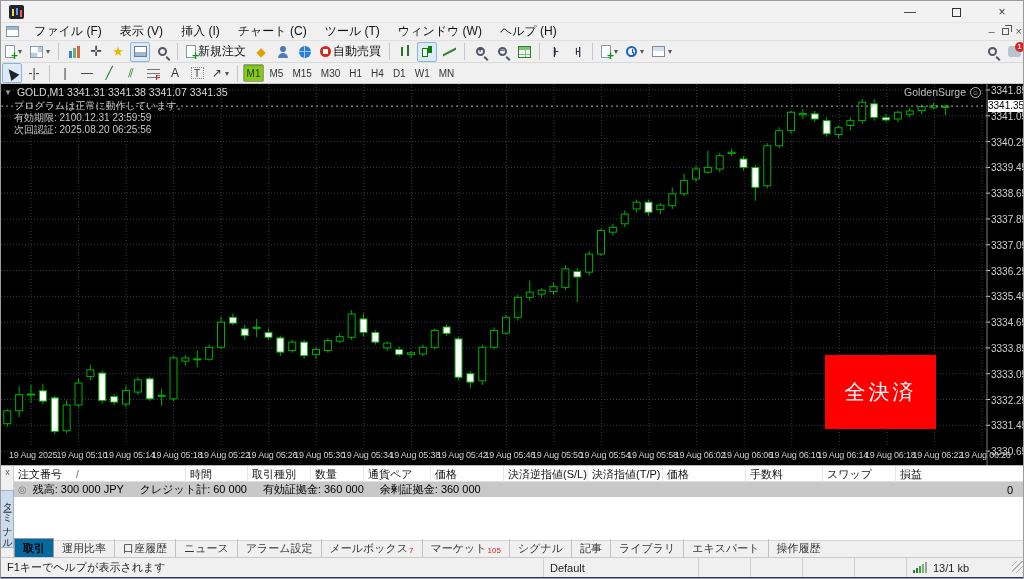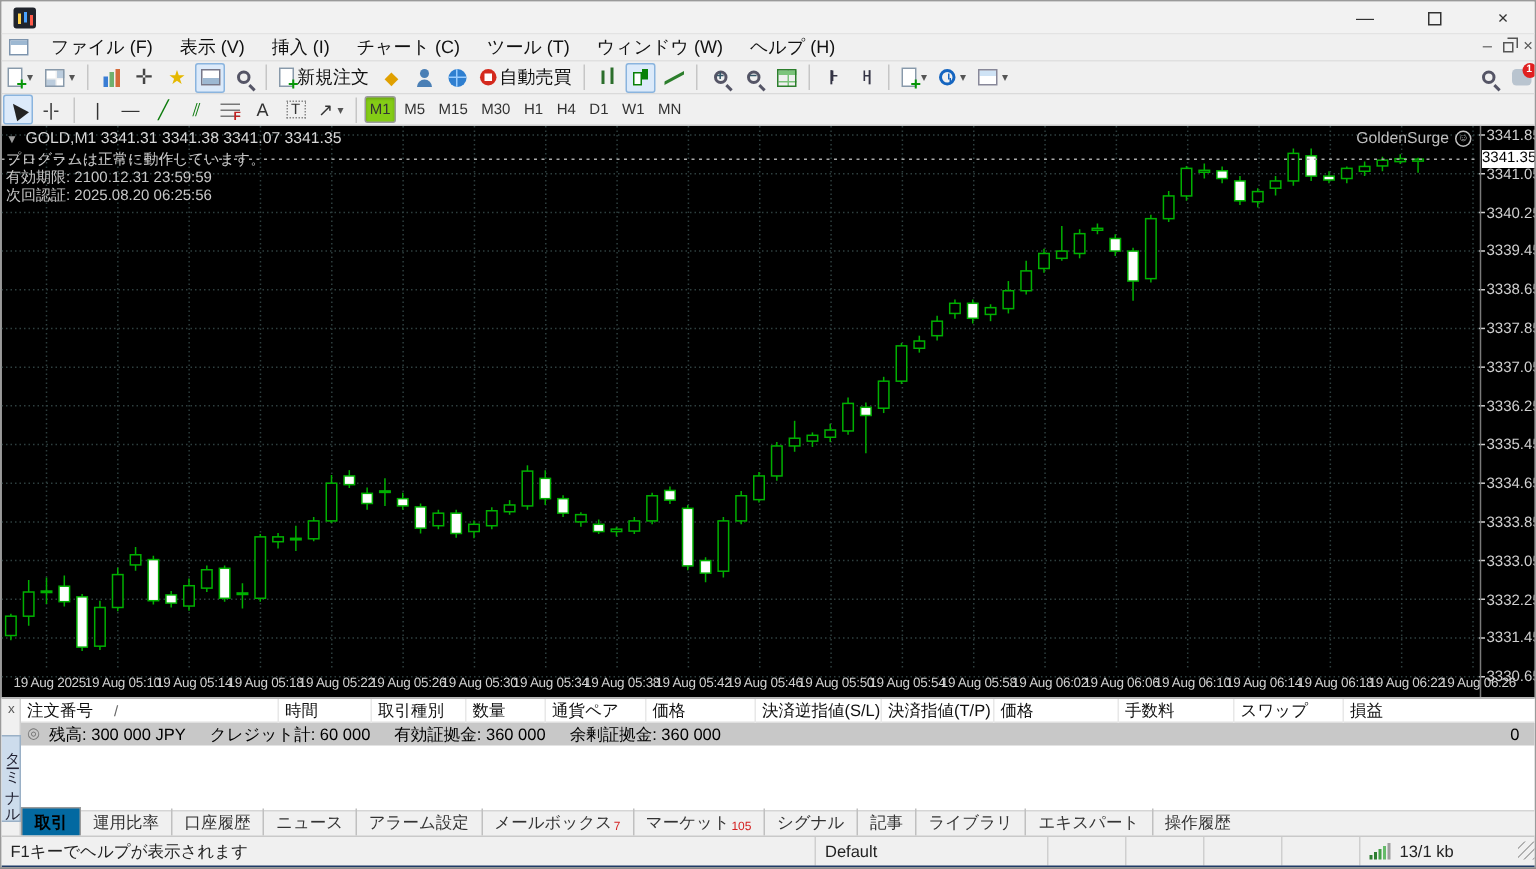--- a/index.html
+++ b/index.html
@@ -84,21 +84,21 @@
   .i-fib{width:13px;height:11px;background:
      linear-gradient(#777 0 0) 0 1px/13px 1px,linear-gradient(#777 0 0) 0 5px/13px 1px,linear-gradient(#777 0 0) 0 9px/13px 1px;background-repeat:no-repeat;position:relative;}
   .i-fib::after{content:"F";position:absolute;right:-1px;bottom:-3px;color:#c02020;font-size:8px;font-weight:bold;}
   .i-labelT{width:13px;height:12px;border:1px dotted #888;font-size:10px;line-height:11px;text-align:center;color:#333;}
 
   
   #chart{position:absolute;left:0;top:83px;width:1024px;height:381px;background:#000;}
   #chart-svg{position:absolute;left:0;top:0;}
   .overlay-sym{position:absolute;left:3px;top:2px;font-size:10.5px;color:#d8d8d8;display:flex;gap:5px;align-items:center;}
   .oct-arrow{color:#9a9a9a;font-size:8px;}
-  .overlay-msg{position:absolute;left:3px;font-size:10px;color:#c8c8c8;white-space:pre;text-align:right;}
+  .overlay-msg{position:absolute;left:13px;font-size:10px;color:#c8c8c8;white-space:pre;text-align:right;}
   .ea-label{position:absolute;right:44px;top:2px;font-size:10.5px;color:#bfbfbf;display:flex;align-items:center;gap:4px;}
   .smiley{width:11px;height:11px;border:1px solid #bfbfbf;border-radius:50%;position:relative;font-size:7px;color:#bfbfbf;text-align:center;line-height:10px;}
   #y-axis-labels{position:absolute;left:990px;top:0;width:34px;height:381px;font-size:10px;color:#d0d0d0;}
   .ytick{position:absolute;left:0;width:32px;text-align:left;}
   #current-price-label{position:absolute;left:987px;width:36px;height:12px;background:#fff;color:#000;font-size:10px;line-height:12px;text-align:center;z-index:3;}
   #time-axis{position:absolute;left:0;top:366px;width:1024px;height:14px;font-size:9px;color:#d0d0d0;}
   .xtick{position:absolute;top:0;white-space:nowrap;letter-spacing:-0.2px;}
   #close-all{position:absolute;left:824px;top:271px;width:111px;height:74px;background:#fe0000;color:#fff;display:flex;align-items:center;justify-content:center;font-size:21px;letter-spacing:3px;z-index:2;cursor:pointer;}
 
   
@@ -576,20 +576,21 @@
         <div class="xtick" style="left: 578.6px;">19 Aug 05:54</div>
         <div class="xtick" style="left: 626.15px;">19 Aug 05:58</div>
         <div class="xtick" style="left: 673.7px;">19 Aug 06:02</div>
         <div class="xtick" style="left: 721.25px;">19 Aug 06:06</div>
         <div class="xtick" style="left: 768.8px;">19 Aug 06:10</div>
         <div class="xtick" style="left: 816.35px;">19 Aug 06:14</div>
         <div class="xtick" style="left: 863.9px;">19 Aug 06:18</div>
         <div class="xtick" style="left: 911.45px;">19 Aug 06:22</div>
         <div class="xtick" style="left: 959px;">19 Aug 06:26</div>
       </div>
+    <div id="close-all">全決済</div>
   </div>
 
   <div id="terminal">
     <div id="term-side">
       <div class="term-close">x</div>
       <div class="side-tab">ターミナル</div>
     </div>
     <div id="term-head">
       <div class="th" style="width:172px;"><span>注文番号</span><span class="sortmark">/</span></div>
       <div class="th r" style="width:62px;">時間</div>

